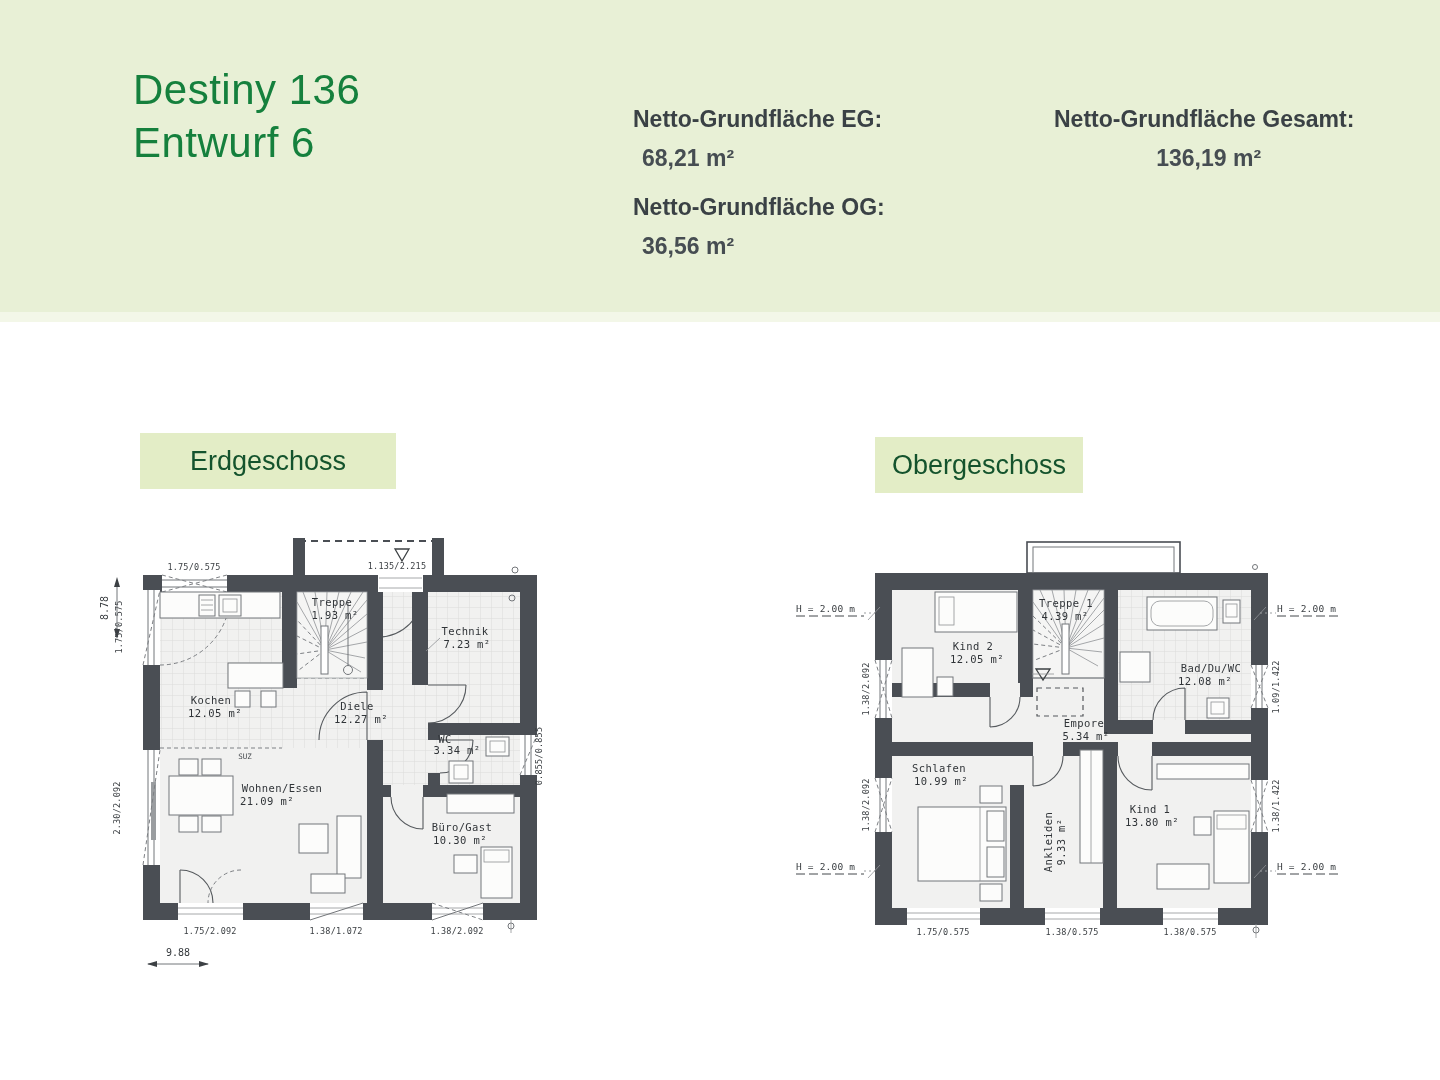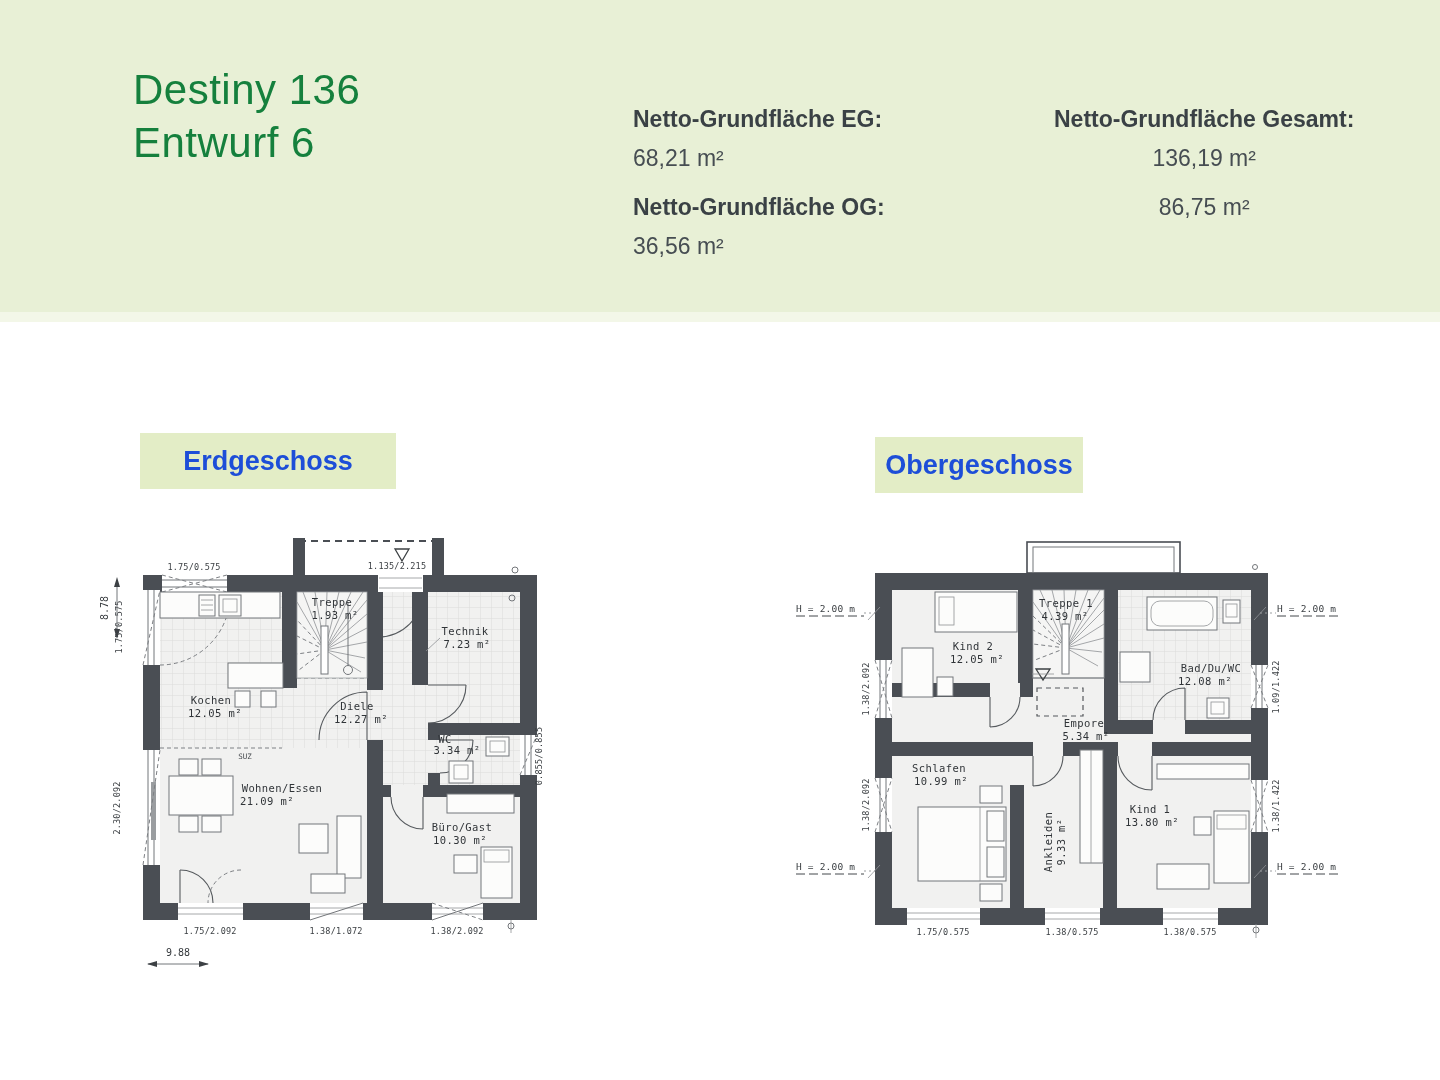--- a/index.html
+++ b/index.html
@@ -3,22 +3,22 @@
 <meta charset="utf-8">
 <style>
   html,body{margin:0;padding:0;background:#ffffff;}
   body{width:1440px;height:1080px;position:relative;font-family:"Liberation Sans",sans-serif;overflow:hidden;}
   .hero{position:absolute;left:0;top:0;width:1440px;height:312px;background:#e8f0d6;}
   .hero-strip{position:absolute;left:0;top:312px;width:1440px;height:10px;background:#f3f7e8;}
   .title{position:absolute;left:133px;top:64px;font-size:42px;font-weight:300;color:#15803d;line-height:1.26;letter-spacing:.5px;}
   .stats-col{position:absolute;top:88px;}
   .col1{left:633px;} .col2{left:1054px;text-align:center;}
   .stat-label{font-size:23px;font-weight:700;color:#3a4145;margin:18px 0 12px 0;}
-  .stat-value{font-size:23px;font-weight:400;color:#464d52;margin:0 0 22px 0;}
-  .badge{position:absolute;background:#e3edc6;color:#1d4ed8;font-size:27px;font-weight:700;
+  .stat-value{font-size:23px;font-weight:700;color:#464d52;margin:0 0 22px 9px;}
+  .badge{position:absolute;background:#e3edc6;color:#14532d;font-size:27px;font-weight:400;
          display:flex;align-items:center;justify-content:center;}
   .badge-eg{left:140px;top:433px;width:256px;height:56px;}
   .badge-og{left:875px;top:437px;width:208px;height:56px;}
   .plan{position:absolute;}
   .plan-eg{left:95px;top:530px;}
   .plan-og{left:790px;top:530px;}
   svg text{font-family:"DejaVu Sans Mono","Liberation Mono",monospace;fill:#303438;}
   .room{font-size:10.5px;letter-spacing:.4px;}
   .dim{font-size:8.5px;fill:#3c4044;letter-spacing:.2px;}
   .dimL{font-size:10px;fill:#34383c;}
@@ -48,21 +48,20 @@
   </div>
   <div class="stats-col col1">
     <div class="stat-label">Netto-Grundfläche EG:</div>
     <div class="stat-value">68,21 m²</div>
     <div class="stat-label">Netto-Grundfläche OG:</div>
     <div class="stat-value">36,56 m²</div>
   </div>
   <div class="stats-col col2">
     <div class="stat-label">Netto-Grundfläche Gesamt:</div>
     <div class="stat-value">136,19 m²</div>
-    <div class="stat-value">86,75 m²</div>
   </div>
 </div>
 <div class="hero-strip"></div>
 
 <div class="badge badge-eg">Erdgeschoss</div>
 <div class="badge badge-og">Obergeschoss</div>
 
 <svg class="plan plan-eg" width="475" height="475" viewBox="0 0 475 475">
   <defs>
     <pattern id="tileA" width="11" height="11" patternUnits="userSpaceOnUse">

